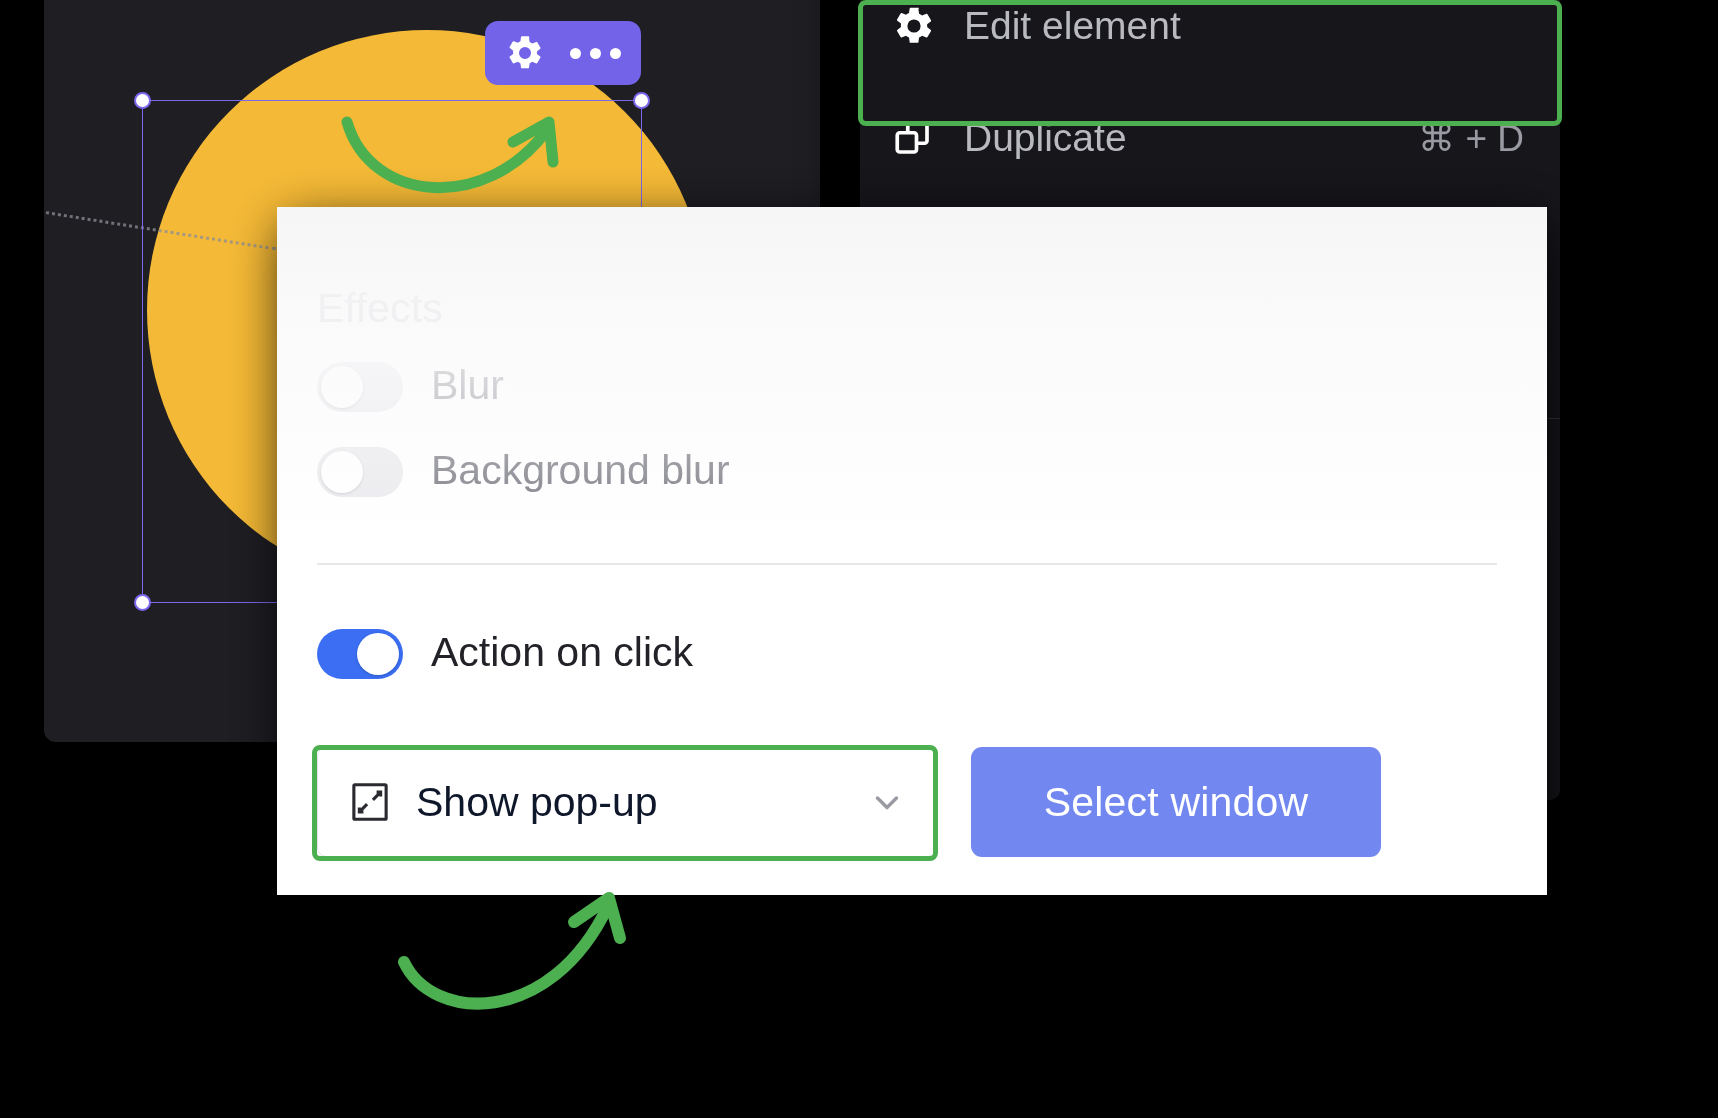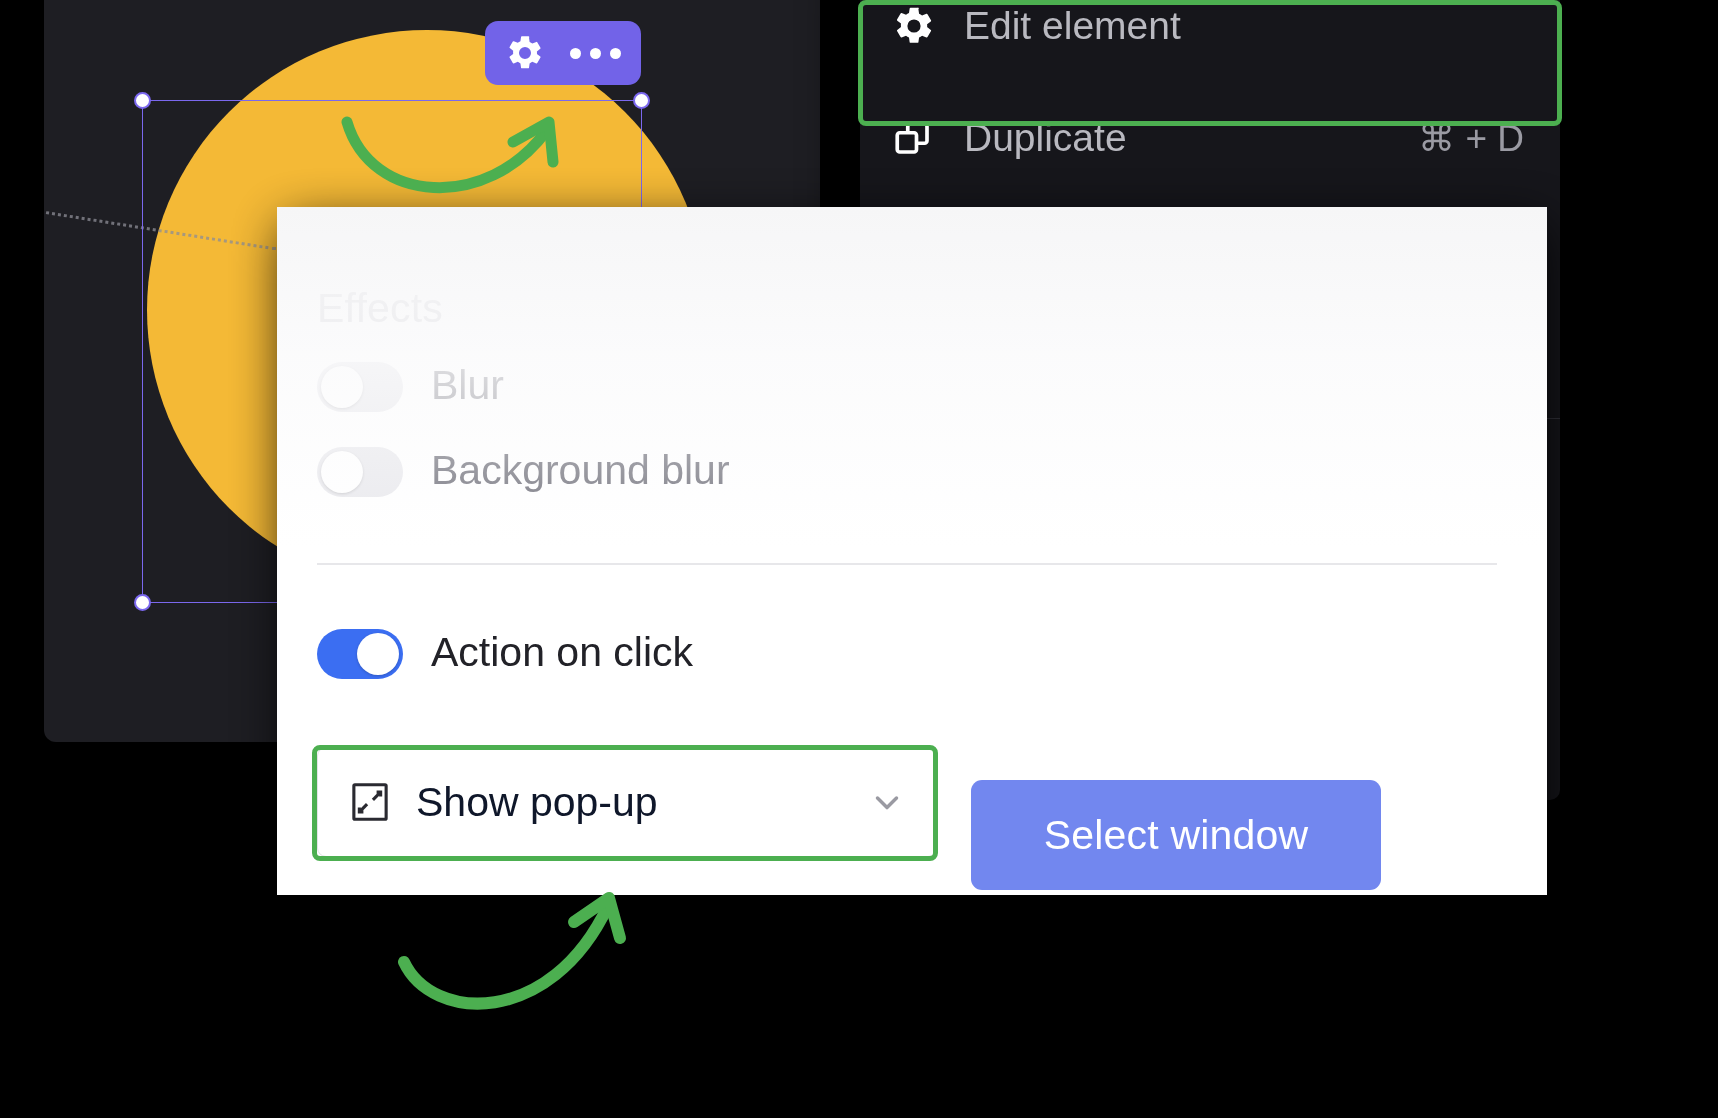--- a/index.html
+++ b/index.html
@@ -336,21 +336,20 @@
     width: 410px;
     height: 110px;
     background: #7287ef;
     color: #ffffff;
     border: none;
     border-radius: 11px;
     font-size: 41px;
     font-family: "Liberation Sans", sans-serif;
     cursor: pointer;
     letter-spacing: .2px;
-    margin-top: 33px;
   }
 
   
   .arrow-svg { position: absolute; pointer-events: none; }
   #arrow-top { left: 335px; top: 100px; }
   #arrow-bottom { left: 390px; top: 880px; }
 </style>
 </head>
 <body>
 

